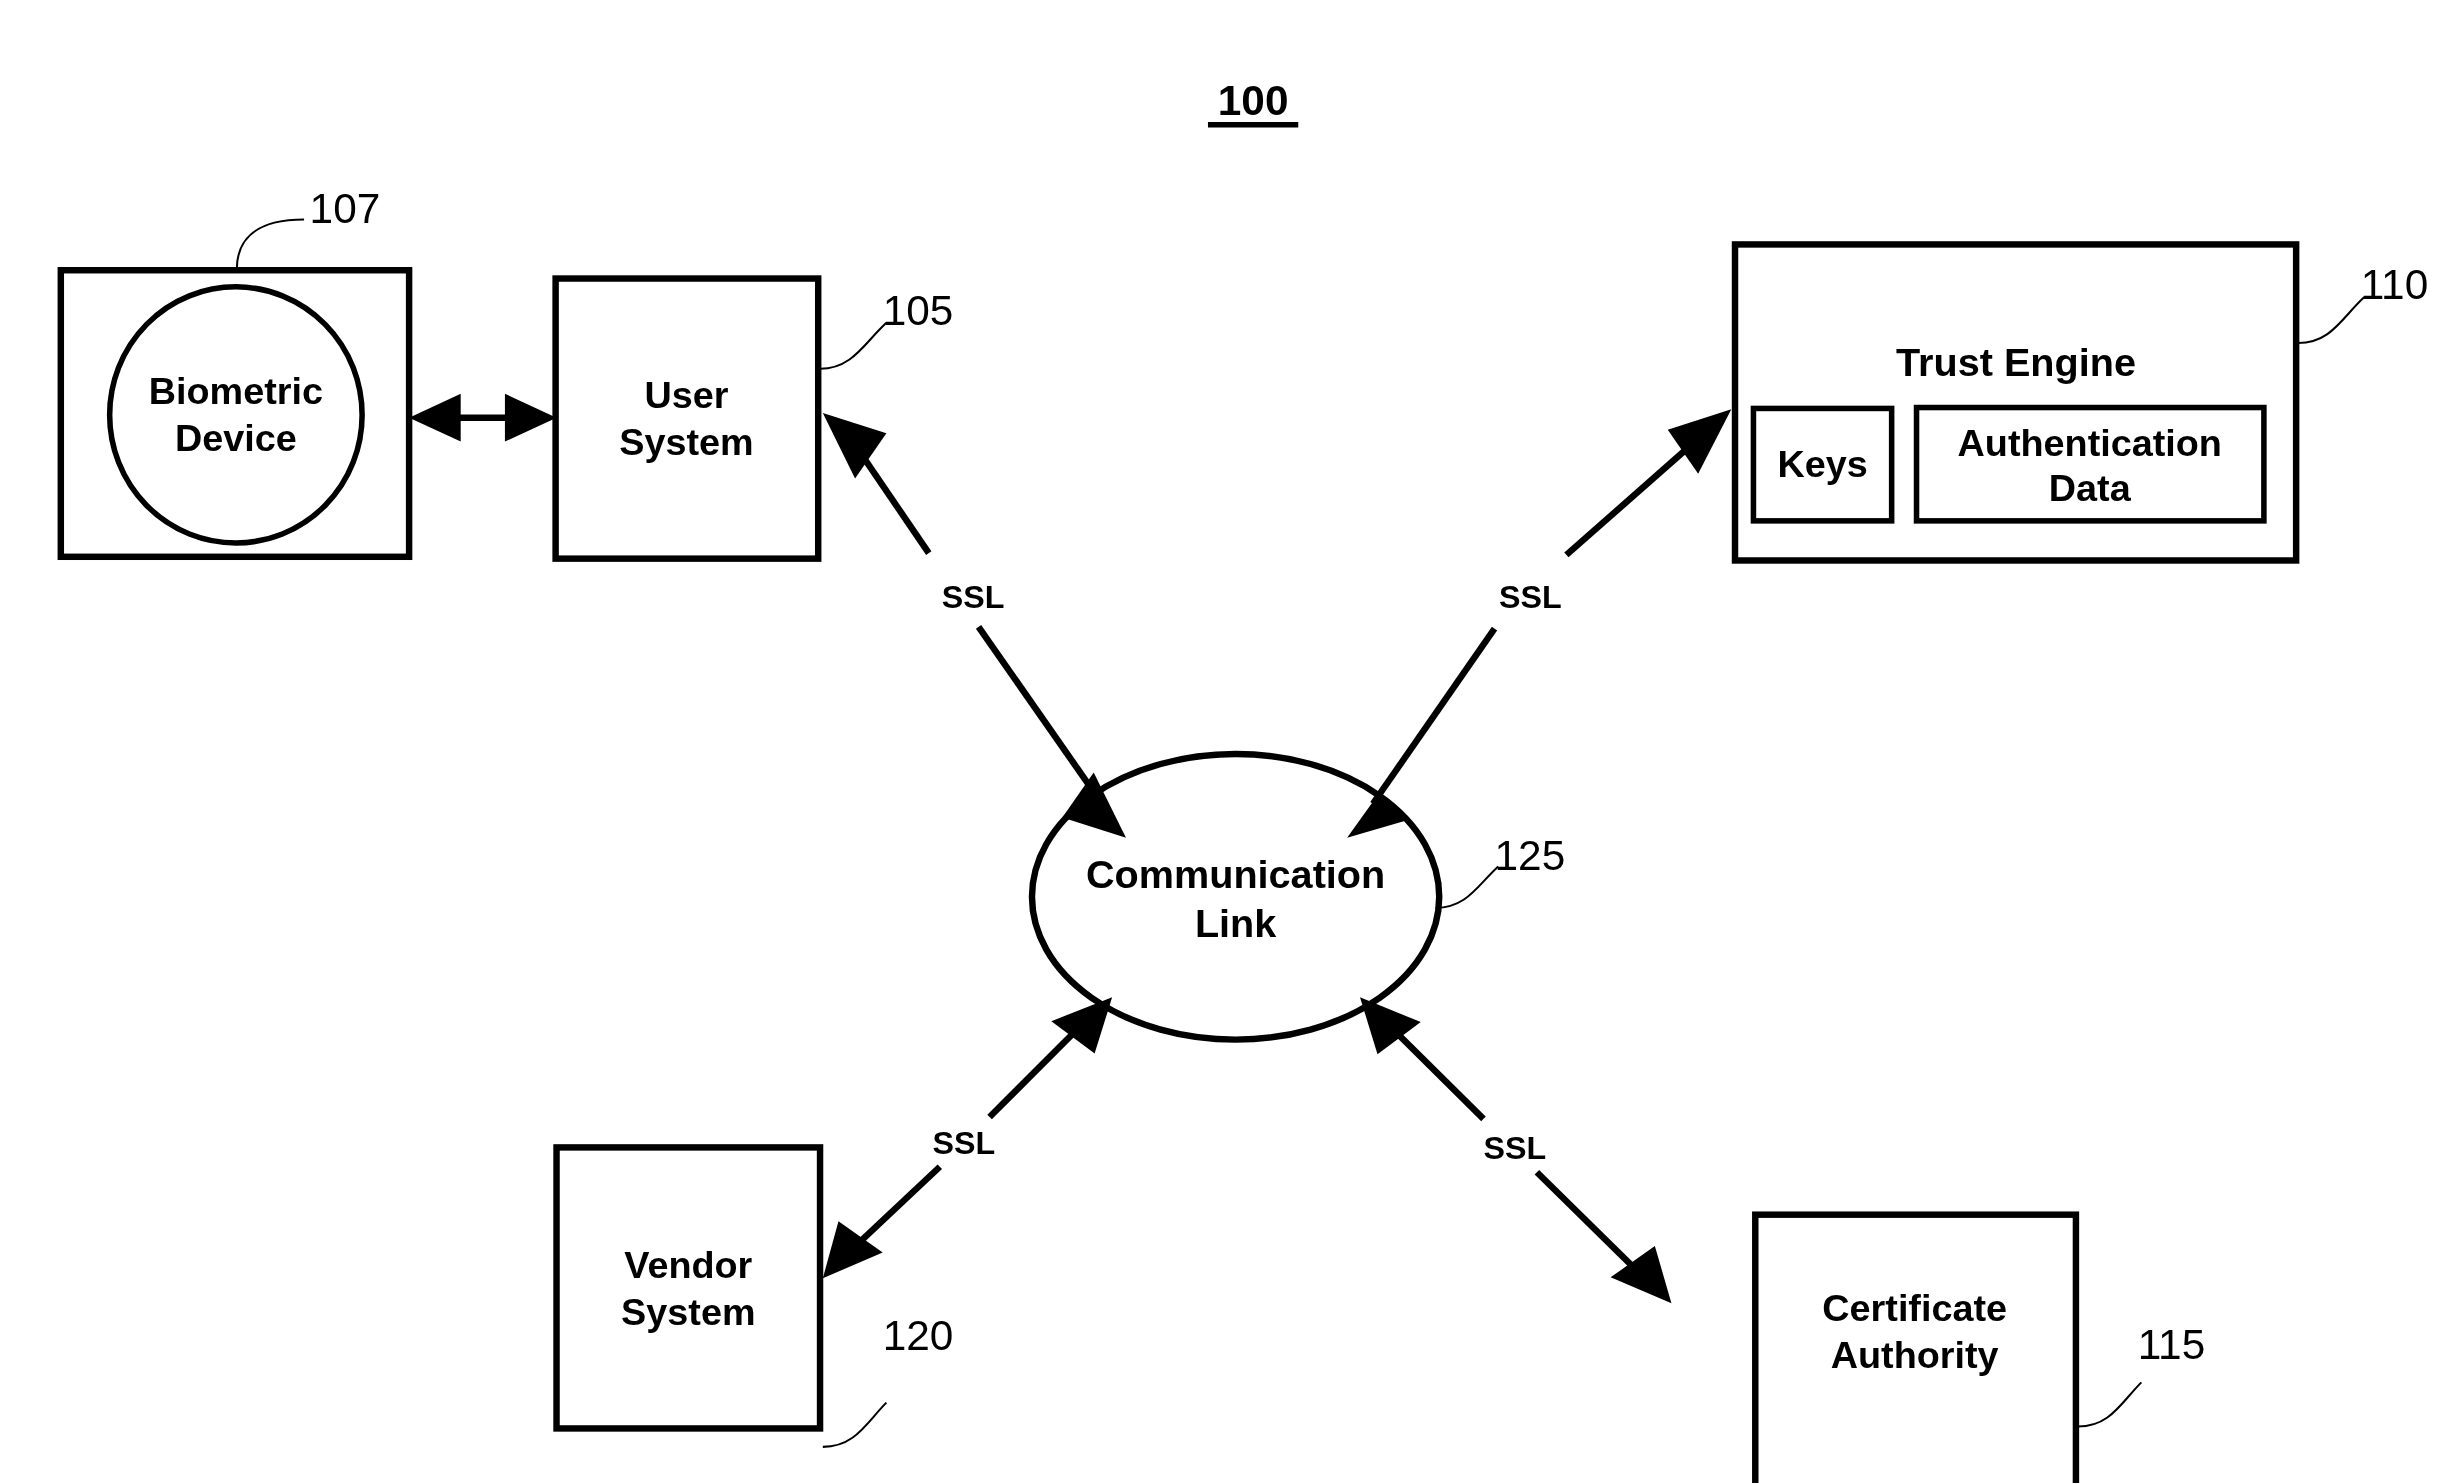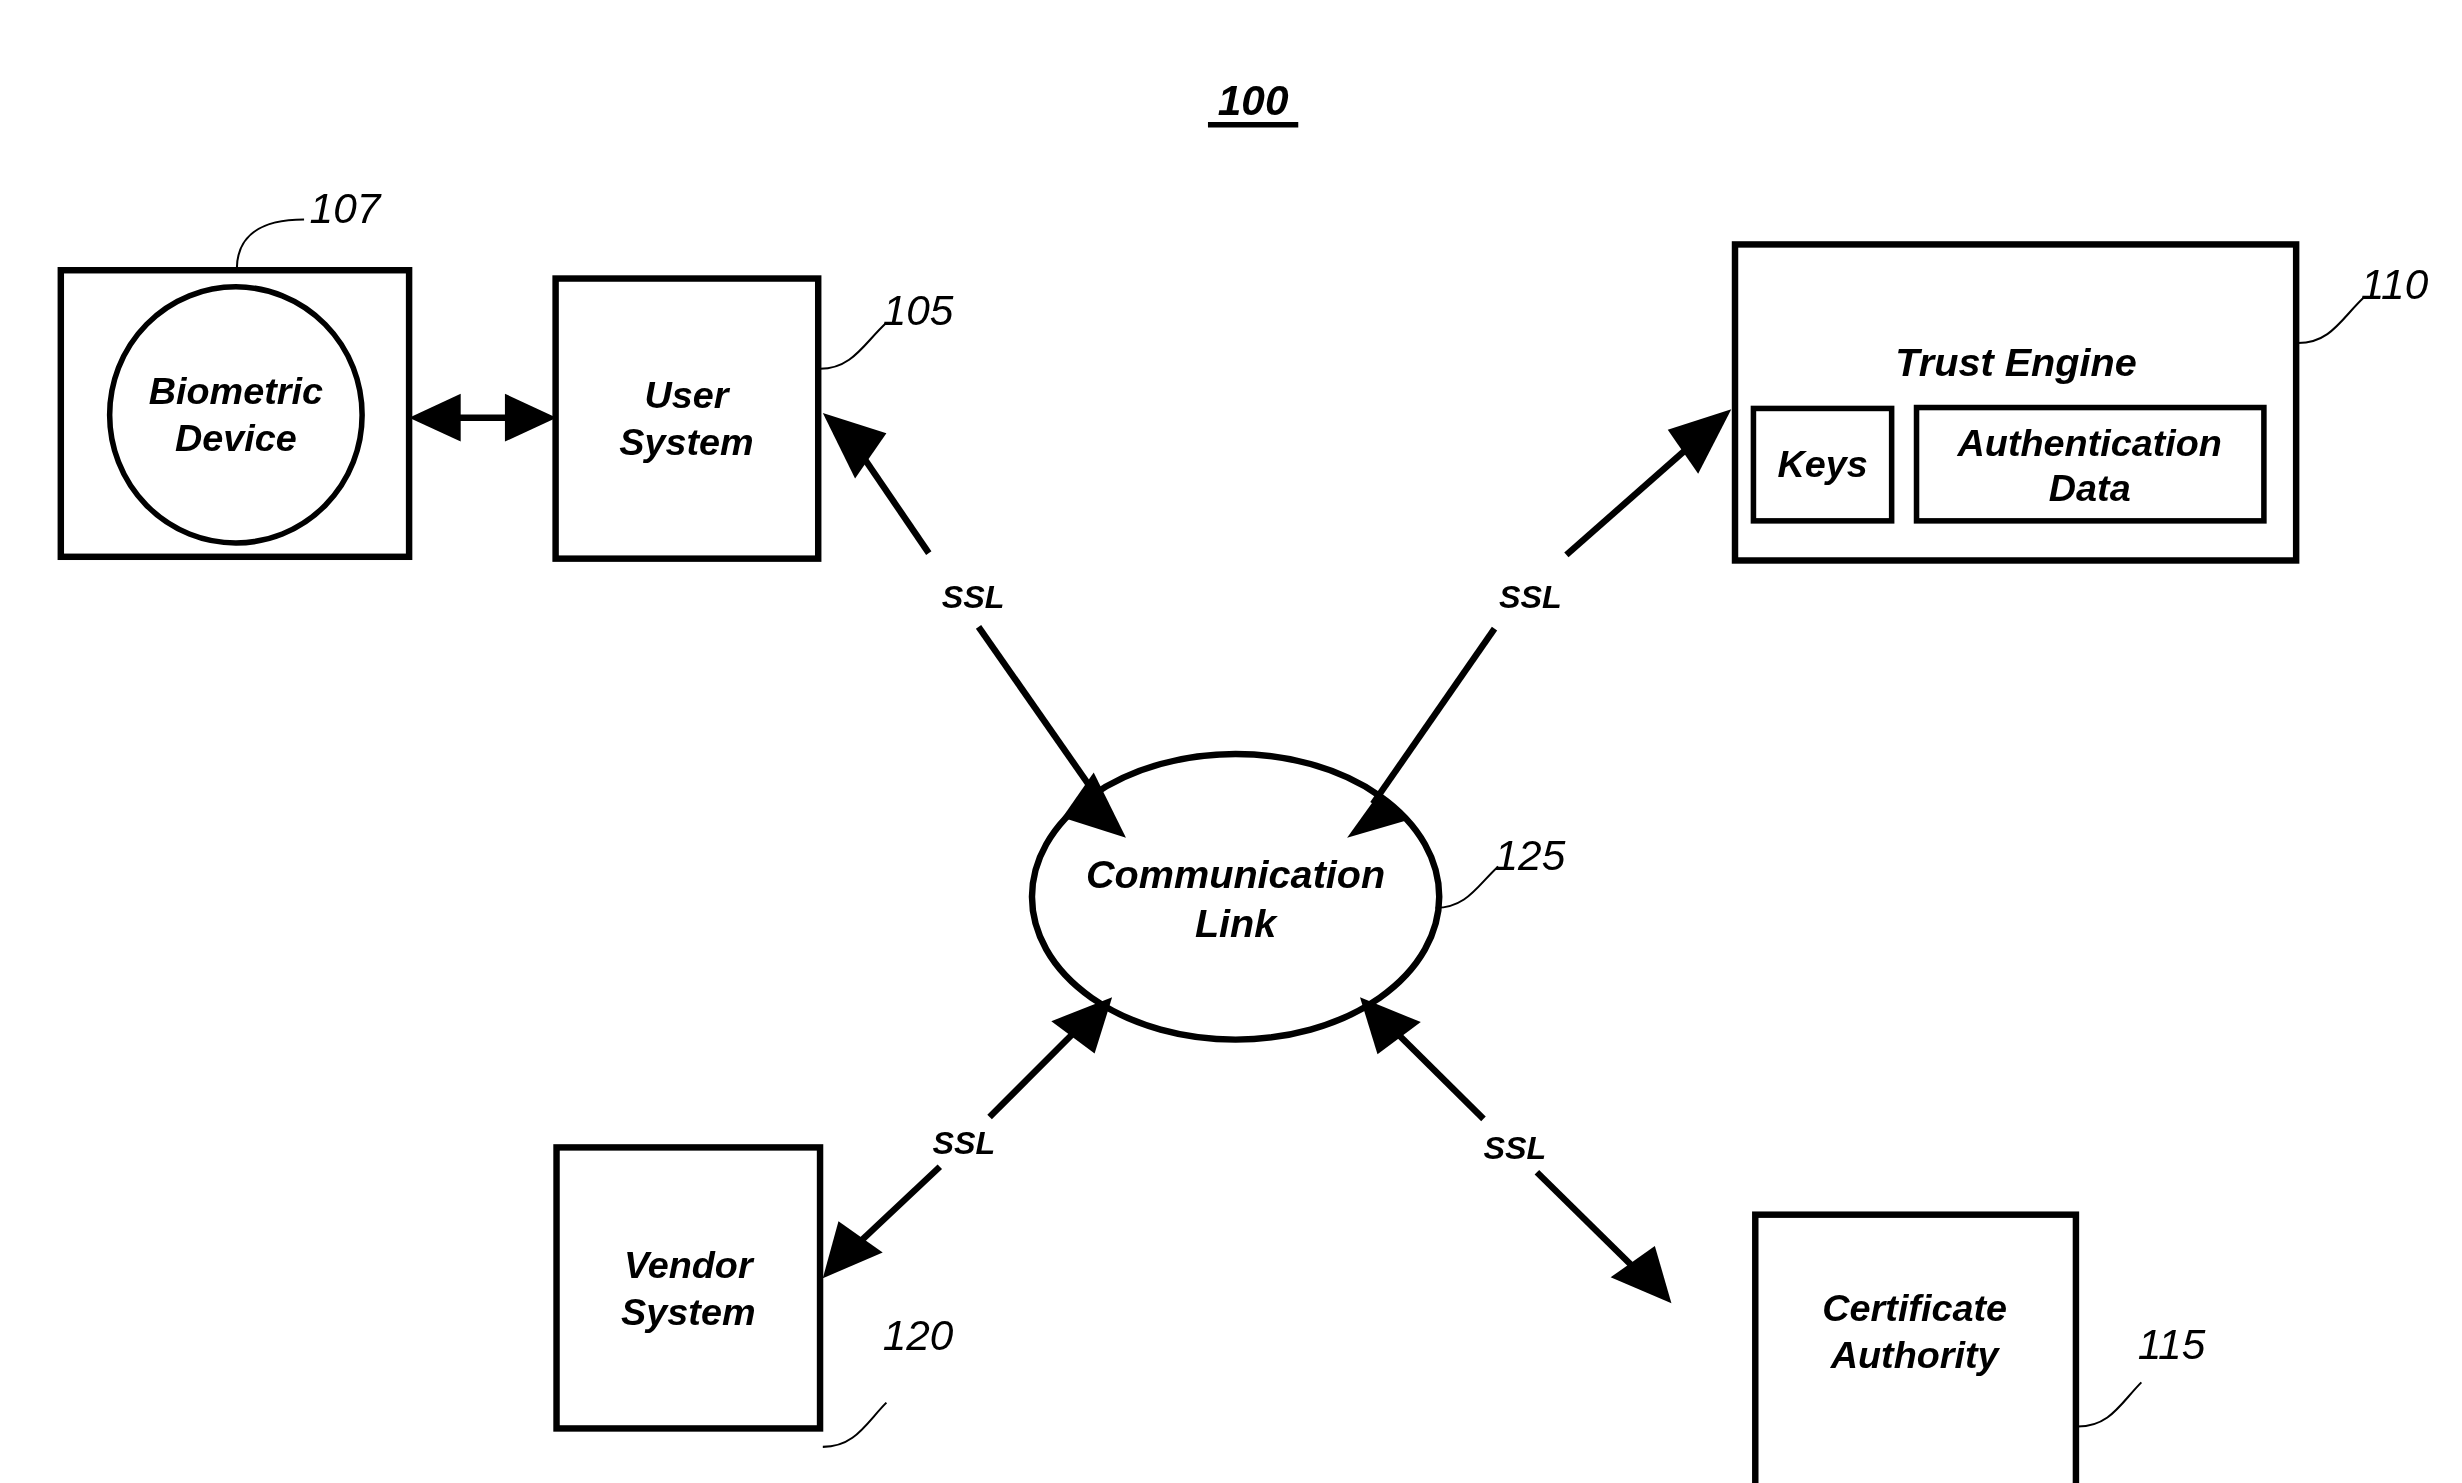--- a/index.html
+++ b/index.html
@@ -12,21 +12,20 @@
     width: 2462px;
     height: 1484px;
     font-family: "Liberation Sans", sans-serif;
     overflow: hidden;
   }
   #figure-root {
     position: relative;
     width: 2462px;
     height: 1484px;
     background: #ffffff;
-    font-style: italic;
   }
   svg#diagram {
     position: absolute;
     top: 0;
     left: 0;
     width: 2462px;
     height: 1484px;
     display: block;
   }
   .node-box {

